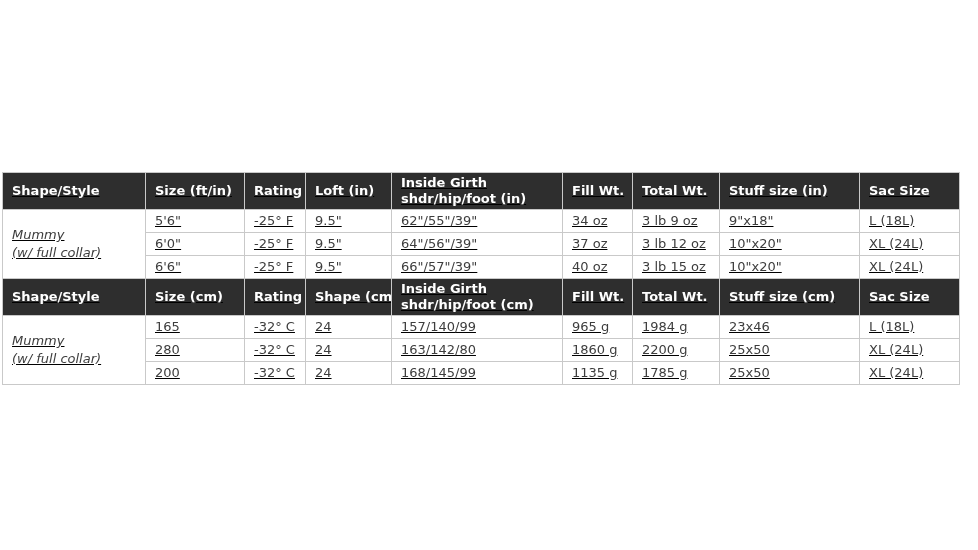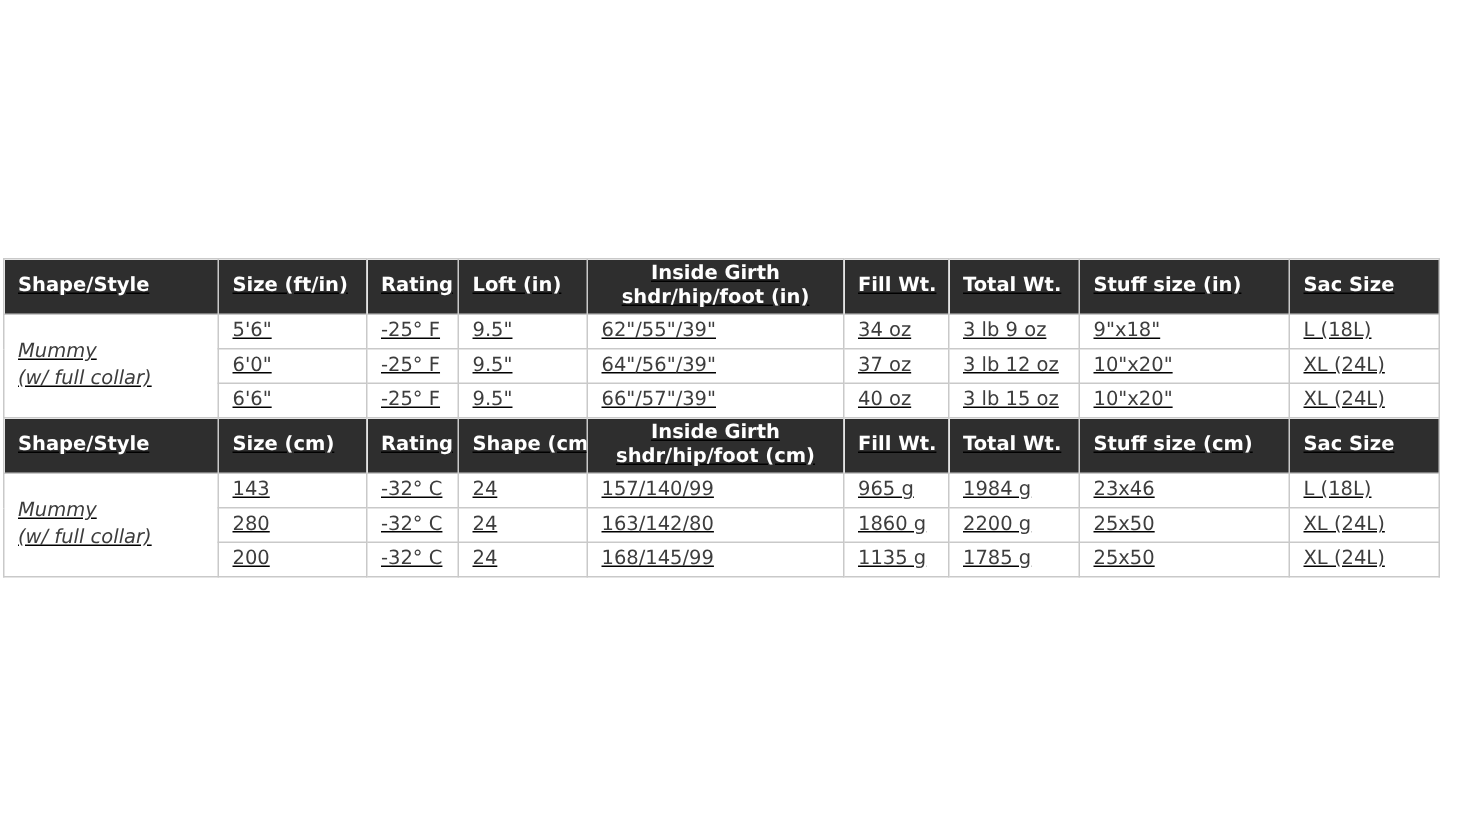--- a/index.html
+++ b/index.html
@@ -49,21 +49,20 @@
     height: 18px;
     line-height: 18px;
   }
   td.shape-cell {
     font-style: italic;
     vertical-align: middle;
     line-height: 15px;
   }
   th.girth-header div {
     line-height: 16px;
-    text-align: center;
   }
 </style>
 </head>
 <body>
 
 <div class="table-wrap">
   <table class="spec">
     <colgroup>
       <col style="width:143px">
       <col style="width:99px">
@@ -140,21 +139,21 @@
       <th>Total Wt.</th>
       <th>Stuff size (cm)</th>
       <th>Sac Size</th>
     </tr>
 
     <tr>
       <td rowspan="3" class="shape-cell">
         <div>Mummy</div>
         <div>(w/ full collar)</div>
       </td>
-      <td>143</td>
+      <td>165</td>
       <td>-32° C</td>
       <td>24</td>
       <td>157/140/99</td>
       <td>965 g</td>
       <td>1984 g</td>
       <td>23x46</td>
       <td>L (18L)</td>
     </tr>
     <tr>
       <td>280</td>

